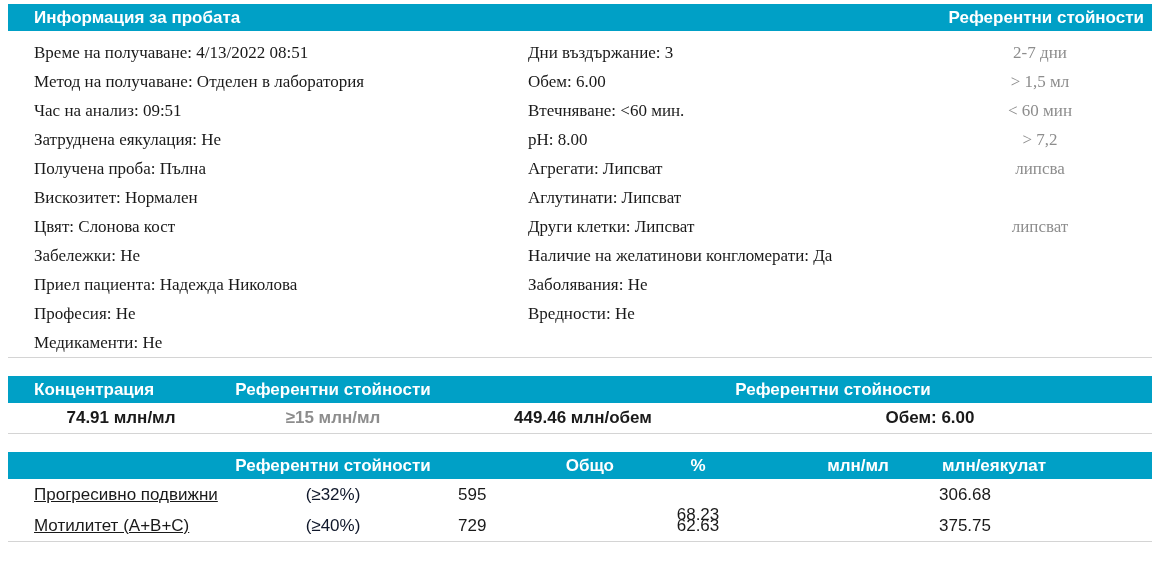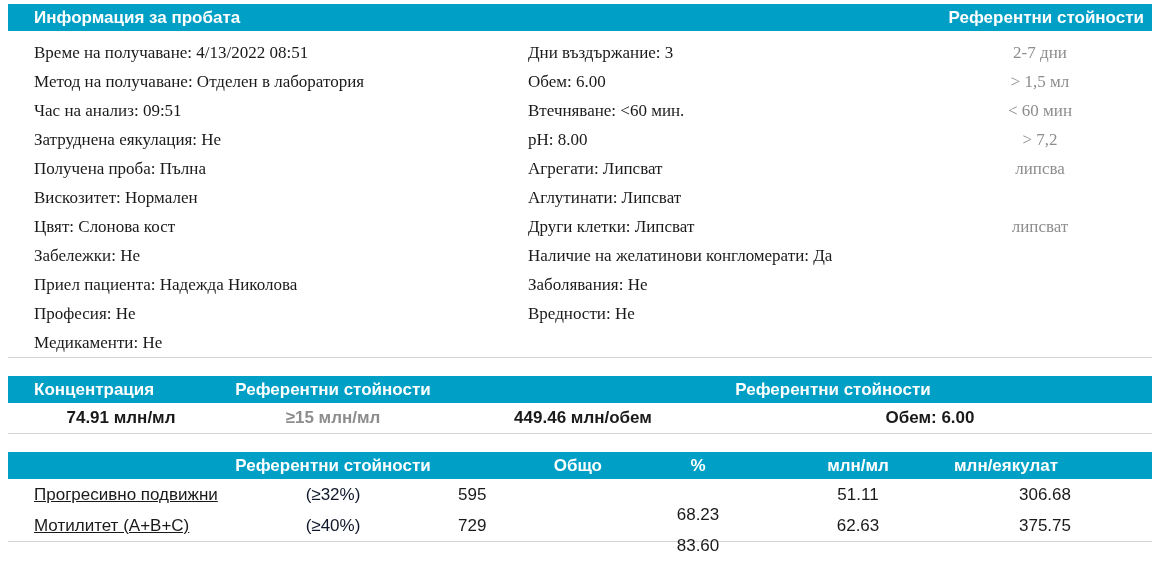--- a/index.html
+++ b/index.html
@@ -28,21 +28,21 @@
     color: #ffffff;
     font-size: 17px;
     font-weight: bold;
     height: 27px;
     display: flex;
     align-items: center;
     box-sizing: border-box;
   }
   .bar .cell {
     box-sizing: border-box;
-    padding: 0 16px;
+    padding: 0 4px;
     white-space: nowrap;
     overflow: hidden;
   }
 
   
   .section1 {
     margin-top: 4px;
   }
   .s1-head .c1 { width: 520px; padding-left: 26px; }
   .s1-head .c2 { flex: 1; text-align: right; padding-right: 8px; }
@@ -210,28 +210,26 @@
       <div class="cell c4">%</div>
       <div class="cell c5">млн/мл</div>
       <div class="cell c6">млн/еякулат</div>
     </div>
 
     <div class="s3-row">
       <div class="c1">Прогресивно подвижни</div>
       <div class="c2">(≥32%)</div>
       <div class="c3">595</div>
       <div class="c4">68.23</div>
-      <div class="c5">51.11</div>
       <div class="c6">306.68</div>
     </div>
 
     <div class="s3-row">
       <div class="c1">Мотилитет (A+B+C)</div>
       <div class="c2">(≥40%)</div>
       <div class="c3">729</div>
-      <div class="c4">83.60</div>
       <div class="c5">62.63</div>
       <div class="c6">375.75</div>
     </div>
     <div class="rule"></div>
   </div>
 
 </div>
 
 </body></html>

